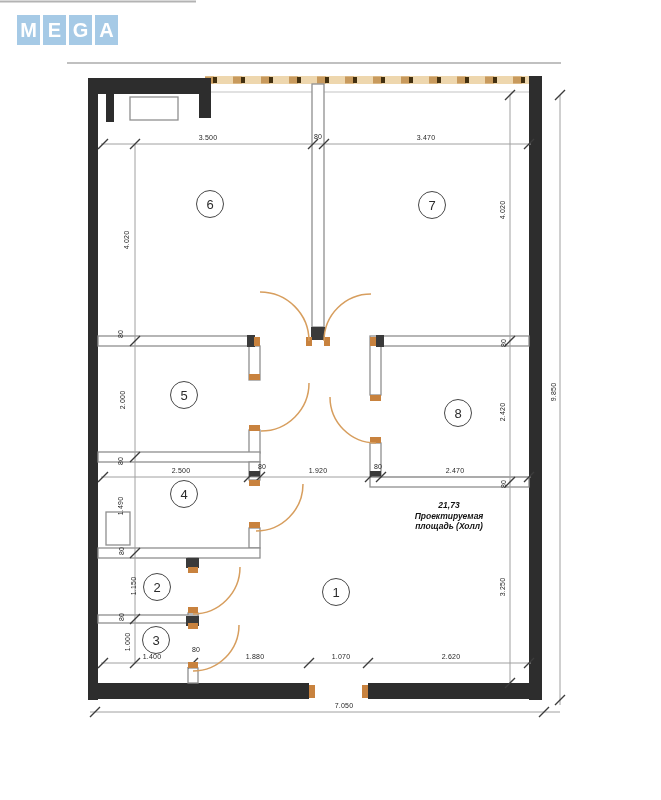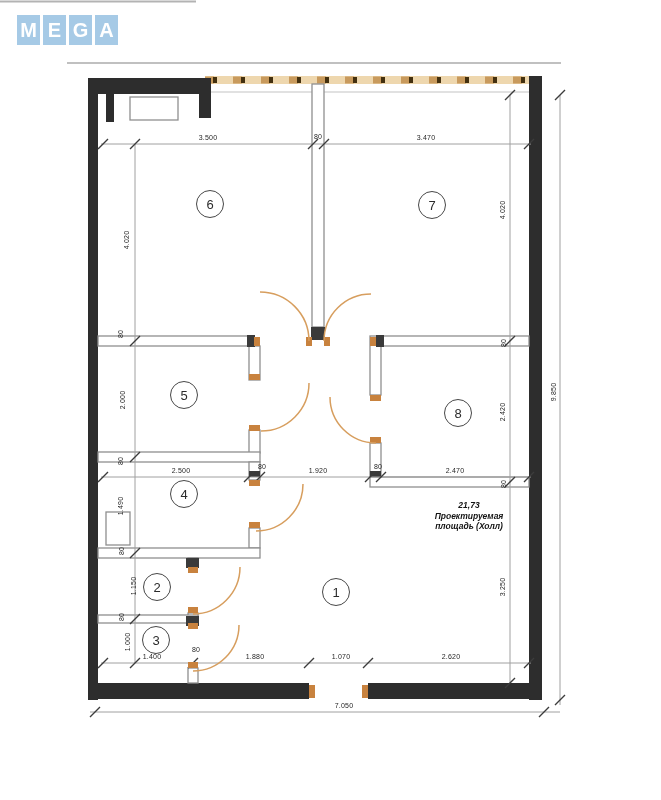--- a/index.html
+++ b/index.html
@@ -15,21 +15,21 @@
   .dims-layer .dim{position:absolute;font-size:7px;line-height:1;color:#262626;white-space:nowrap;
        letter-spacing:0.2px;transform:translate(-50%,-50%);}
   .dims-layer .dim.rot{transform:translate(-50%,-50%) rotate(-90deg);}
   
   .rooms-layer .room-circle{position:absolute;width:26px;height:26px;border:1.5px solid #474747;
        border-radius:50%;background:#fff;display:flex;align-items:center;justify-content:center;
        font-size:13px;color:#2b2b2b;transform:translate(-50%,-50%);}
   
   .annotation{position:absolute;left:449px;top:516px;transform:translate(-50%,-50%);
        text-align:center;font-style:italic;font-weight:bold;font-size:8.5px;line-height:1.25;
-       color:#141414;white-space:nowrap;margin-left:20px;}
+       color:#141414;white-space:nowrap;}
 </style>
 </head>
 <body>
 
 <div class="canvas">
 
   <svg class="plan-svg" width="661" height="800" viewBox="0 0 661 800">
 
     <line x1="0" y1="1.5" x2="196" y2="1.5" stroke="#b3b3b3" stroke-width="2"></line>
     <line x1="67" y1="63" x2="561" y2="63" stroke="#ababab" stroke-width="1.3"></line>

